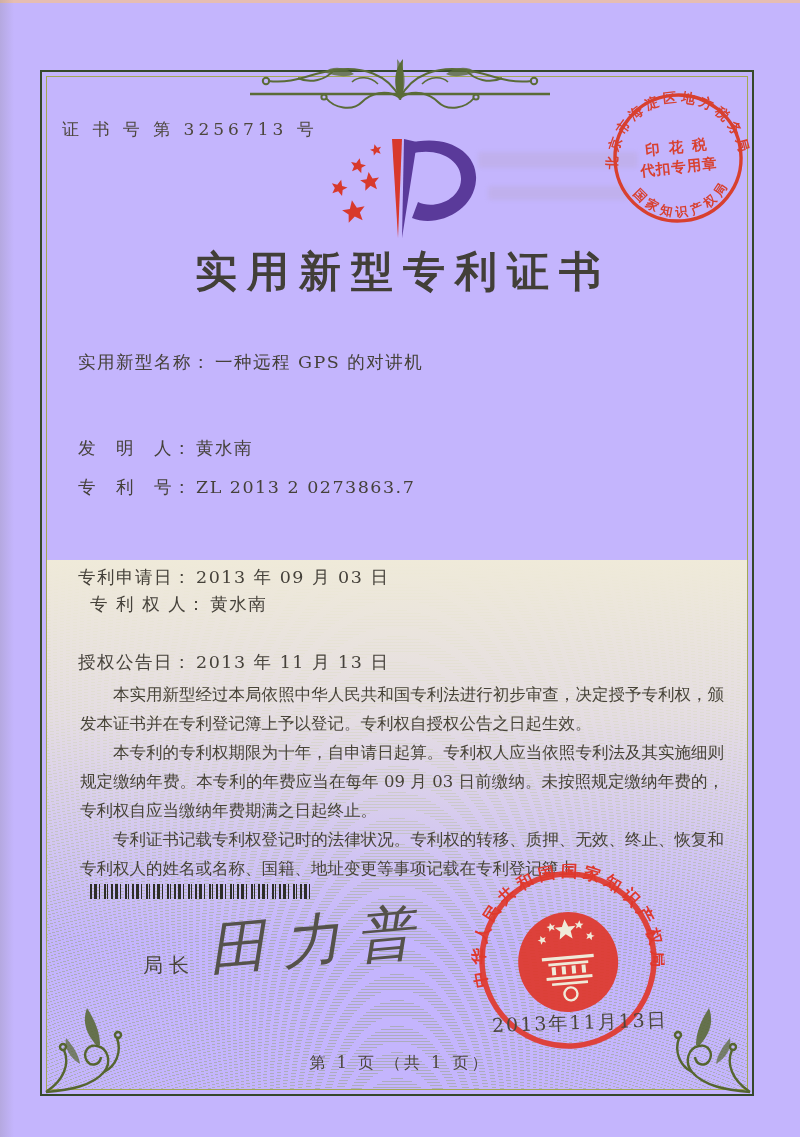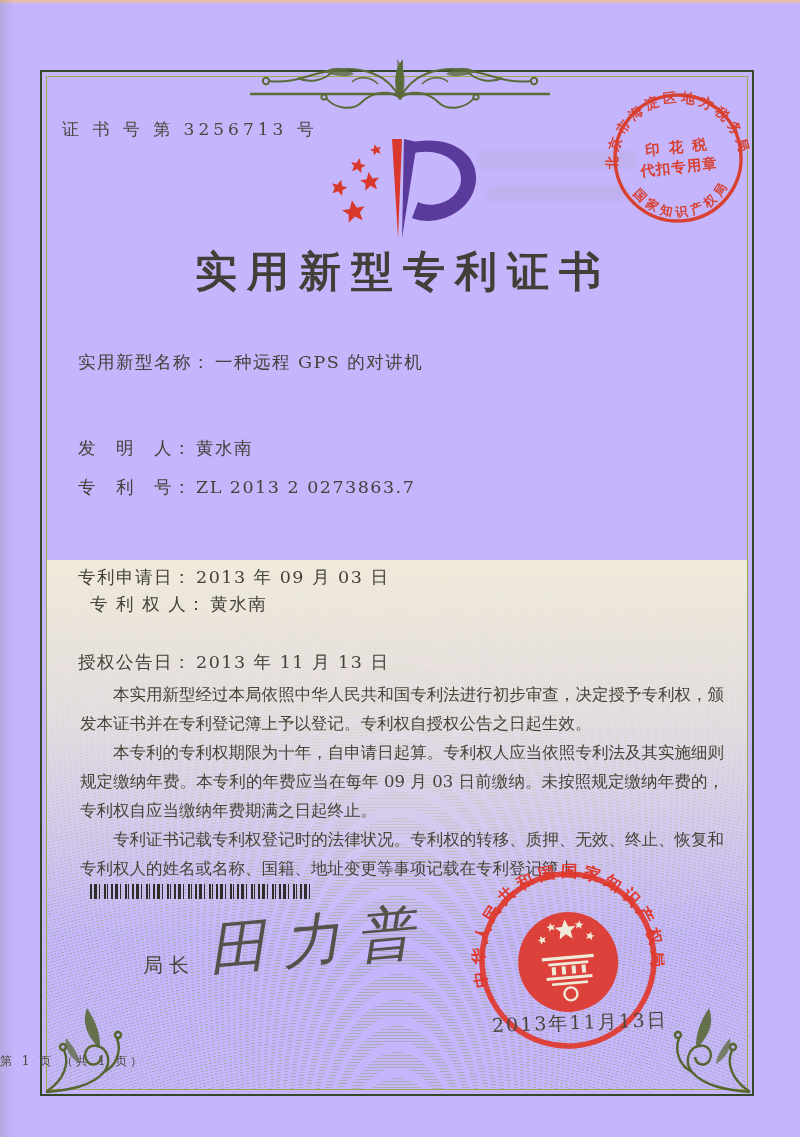--- a/index.html
+++ b/index.html
@@ -46,22 +46,22 @@
 
   .director{position:absolute;left:143px;top:952px;font-size:20px;letter-spacing:6px;color:#4a463c;}
   .signature{position:absolute;left:208px;top:902px;font-size:58px;color:#55524b;
     font-style:italic;letter-spacing:16px;transform:rotate(-5deg);white-space:nowrap;}
 
   .tax-stamp{position:absolute;left:604px;top:84px;width:148px;height:148px;transform:rotate(-6deg);}
   .office-seal{position:absolute;left:472px;top:864px;width:192px;height:192px;transform:rotate(-5deg);}
   .seal-date{position:absolute;left:492px;top:1010px;font-size:19px;letter-spacing:2px;
     color:#4b463c;transform:rotate(-2deg);z-index:5;}
 
-  .footer{position:absolute;left:0;top:1053px;width:800px;
-    font-size:12px;letter-spacing:3px;color:#4c473d;}
+  .footer{position:absolute;left:0;top:1053px;width:800px;text-align:center;
+    font-size:16px;letter-spacing:3px;color:#4c473d;}
 
   .ornament-top{position:absolute;left:250px;top:54px;width:300px;height:60px;}
   .ornament-bl{position:absolute;left:40px;top:1000px;width:100px;height:100px;}
   .ornament-br{position:absolute;left:656px;top:1000px;width:100px;height:100px;transform:scaleX(-1);}
 </style>
 </head>
 <body>
 
 <div class="page">
   <div class="scan-top"></div>

